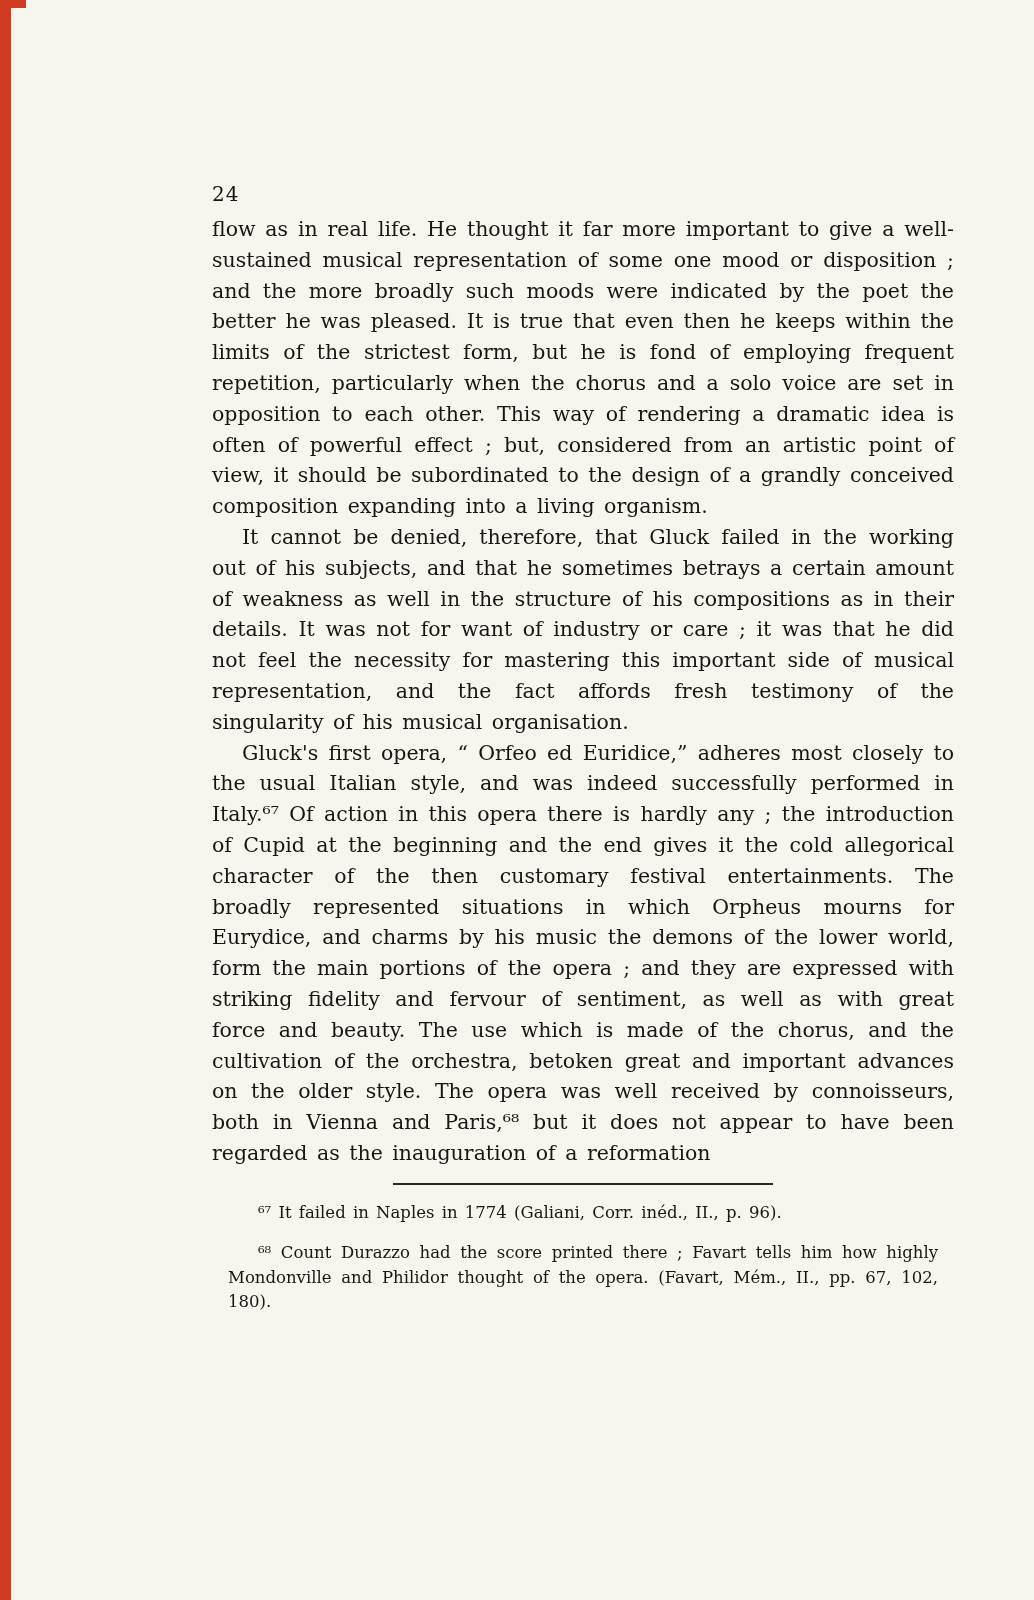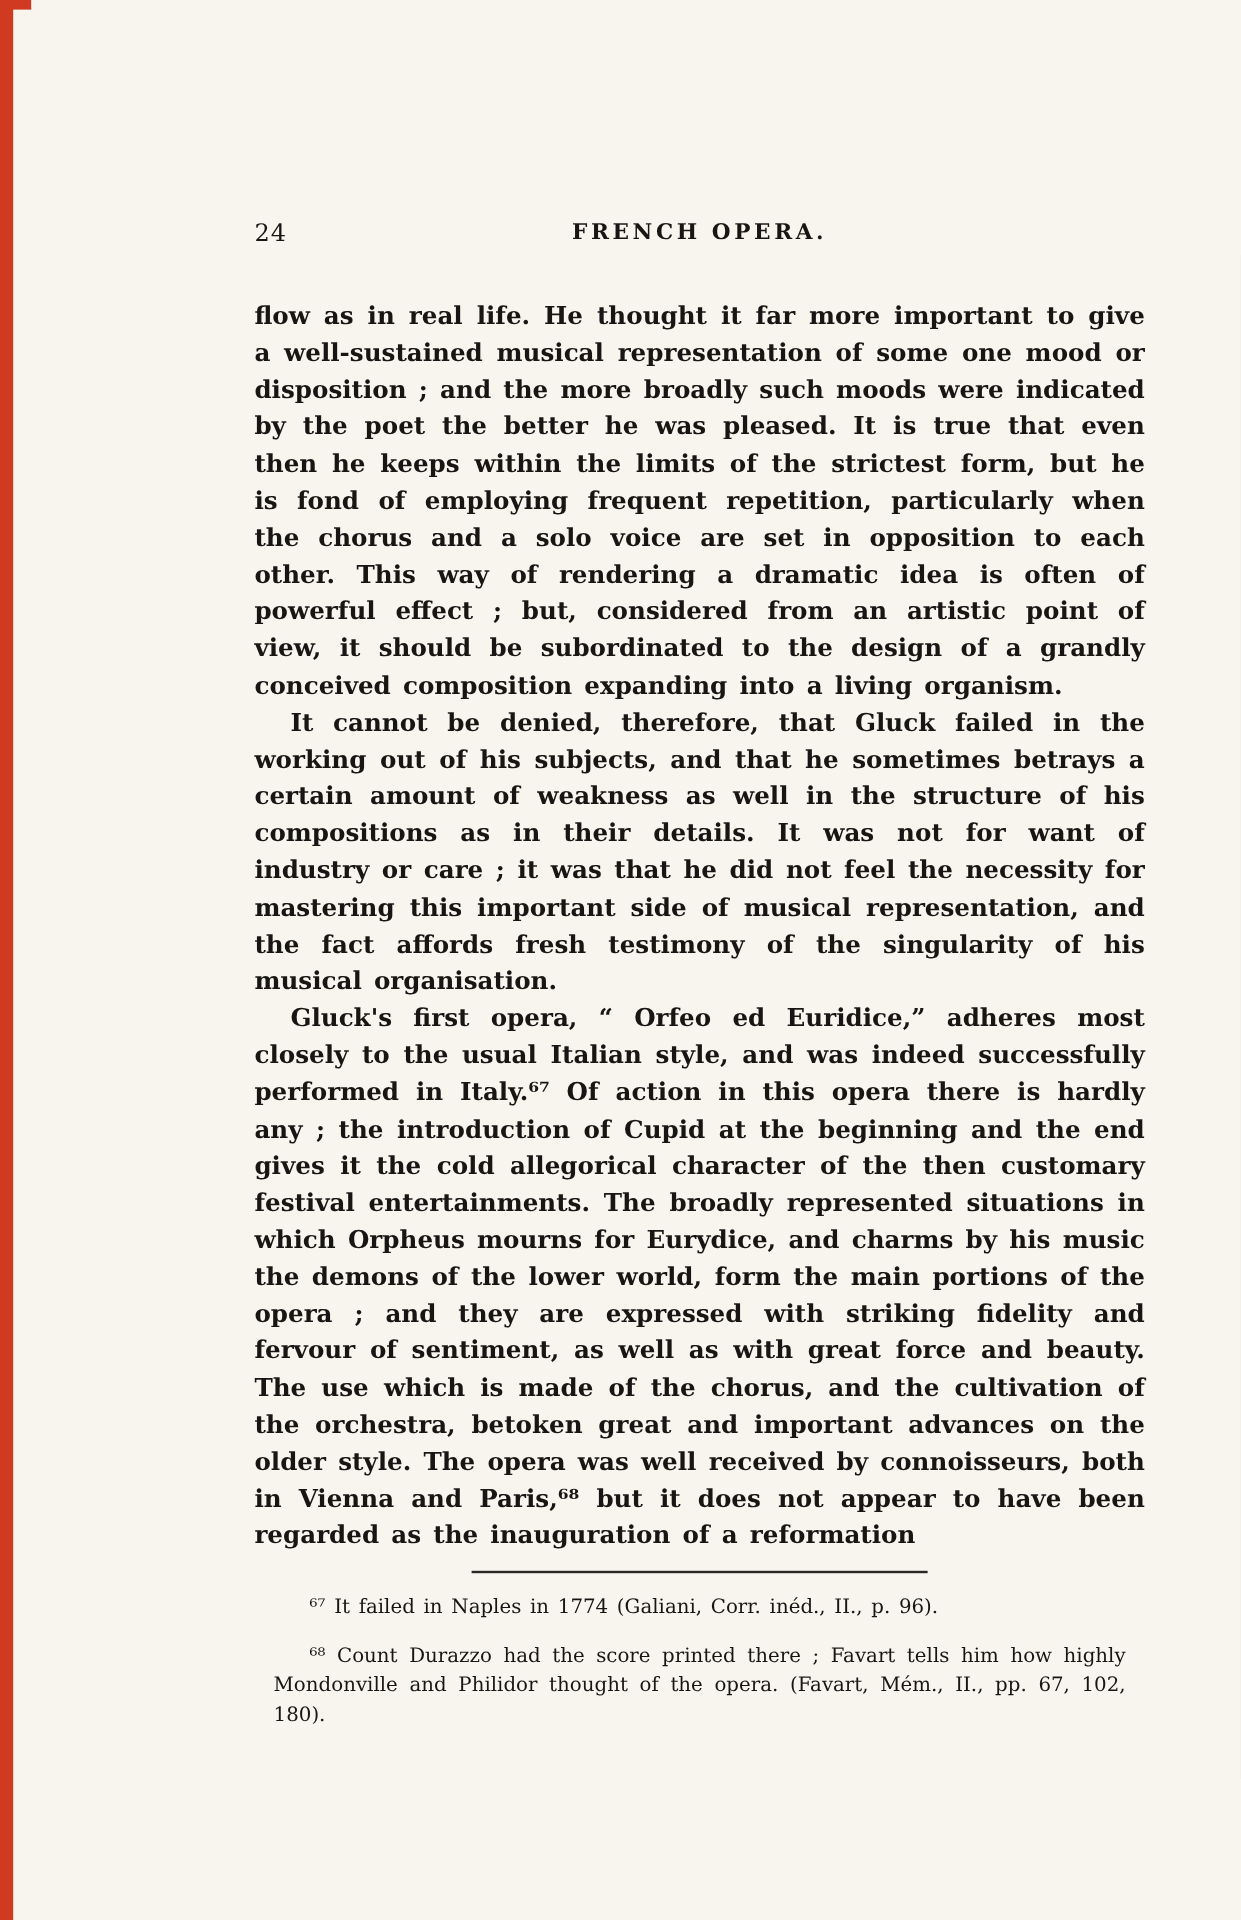--- a/index.html
+++ b/index.html
@@ -35,21 +35,21 @@
   }
   .page-content {
     position: absolute;
     left: 212px;
     top: 178px;
     width: 742px;
   }
   .page-head {
     position: relative;
     height: 34px;
-    margin-bottom: 36px;
+    margin-bottom: 2px;
   }
   .page-number {
     position: absolute;
     left: 0;
     top: 4px;
     font-size: 20px;
     letter-spacing: 1px;
   }
   .running-header {
     display: block;
@@ -59,21 +59,20 @@
     font-weight: bold;
     padding-top: 5px;
   }
   .body-text p.para {
     margin: 0;
     font-size: 20.5px;
     line-height: 30.8px;
     text-align: justify;
     word-spacing: 3px;
     text-indent: 0;
-    font-weight: bold;
   }
   .body-text p.para.indent {
     text-indent: 30px;
   }
   .footnote-rule {
     width: 380px;
     margin: 14px auto 10px auto;
     border-top: 2px solid #2a2622;
     height: 0;
   }
@@ -90,21 +89,20 @@
 <body>
 
 <div class="scan-page">
   <div class="red-edge"></div>
   <div class="red-edge-top"></div>
 
   <div class="page-content">
 
     <div class="page-head">
       <span class="page-number">24</span>
-      <span class="running-header">FRENCH OPERA.</span>
     </div>
 
     <div class="body-text" id="paragraphs">
         <p class="para">flow as in real life.  He thought it far more important to give a well-sustained musical representation of some one mood or disposition ; and the more broadly such moods were indicated by the poet the better he was pleased.  It is true that even then he keeps within the limits of the strictest form, but he is fond of employing frequent repetition, particularly when the chorus and a solo voice are set in opposition to each other.  This way of rendering a dramatic idea is often of powerful effect ; but, considered from an artistic point of view, it should be subordinated to the design of a grandly conceived composition expanding into a living organism.</p>
         <p class="para indent">It cannot be denied, therefore, that Gluck failed in the working out of his subjects, and that he sometimes betrays a certain amount of weakness as well in the structure of his compositions as in their details.  It was not for want of industry or care ; it was that he did not feel the necessity for mastering this important side of musical representation, and the fact affords fresh testimony of the singularity of his musical organisation.</p>
         <p class="para indent">Gluck's first opera, “ Orfeo ed Euridice,” adheres most closely to the  usual Italian style, and was indeed successfully performed in Italy.⁶⁷  Of action in this opera there is hardly any ; the introduction of Cupid at the beginning and the end gives it the cold allegorical character of the then customary festival entertainments.  The broadly represented situations in which Orpheus mourns for Eurydice, and charms by his music the demons of the lower world, form the main portions of the opera ; and they are expressed with striking fidelity and fervour of sentiment, as well as with great force and beauty.  The use which is made of the chorus, and the cultivation of the orchestra, betoken great and important advances on the older style.  The opera was well received by connoisseurs, both in Vienna and Paris,⁶⁸ but it does not appear to have been regarded as the inauguration of a reformation</p>
       </div>
 
     <div class="footnote-rule"></div>
 

